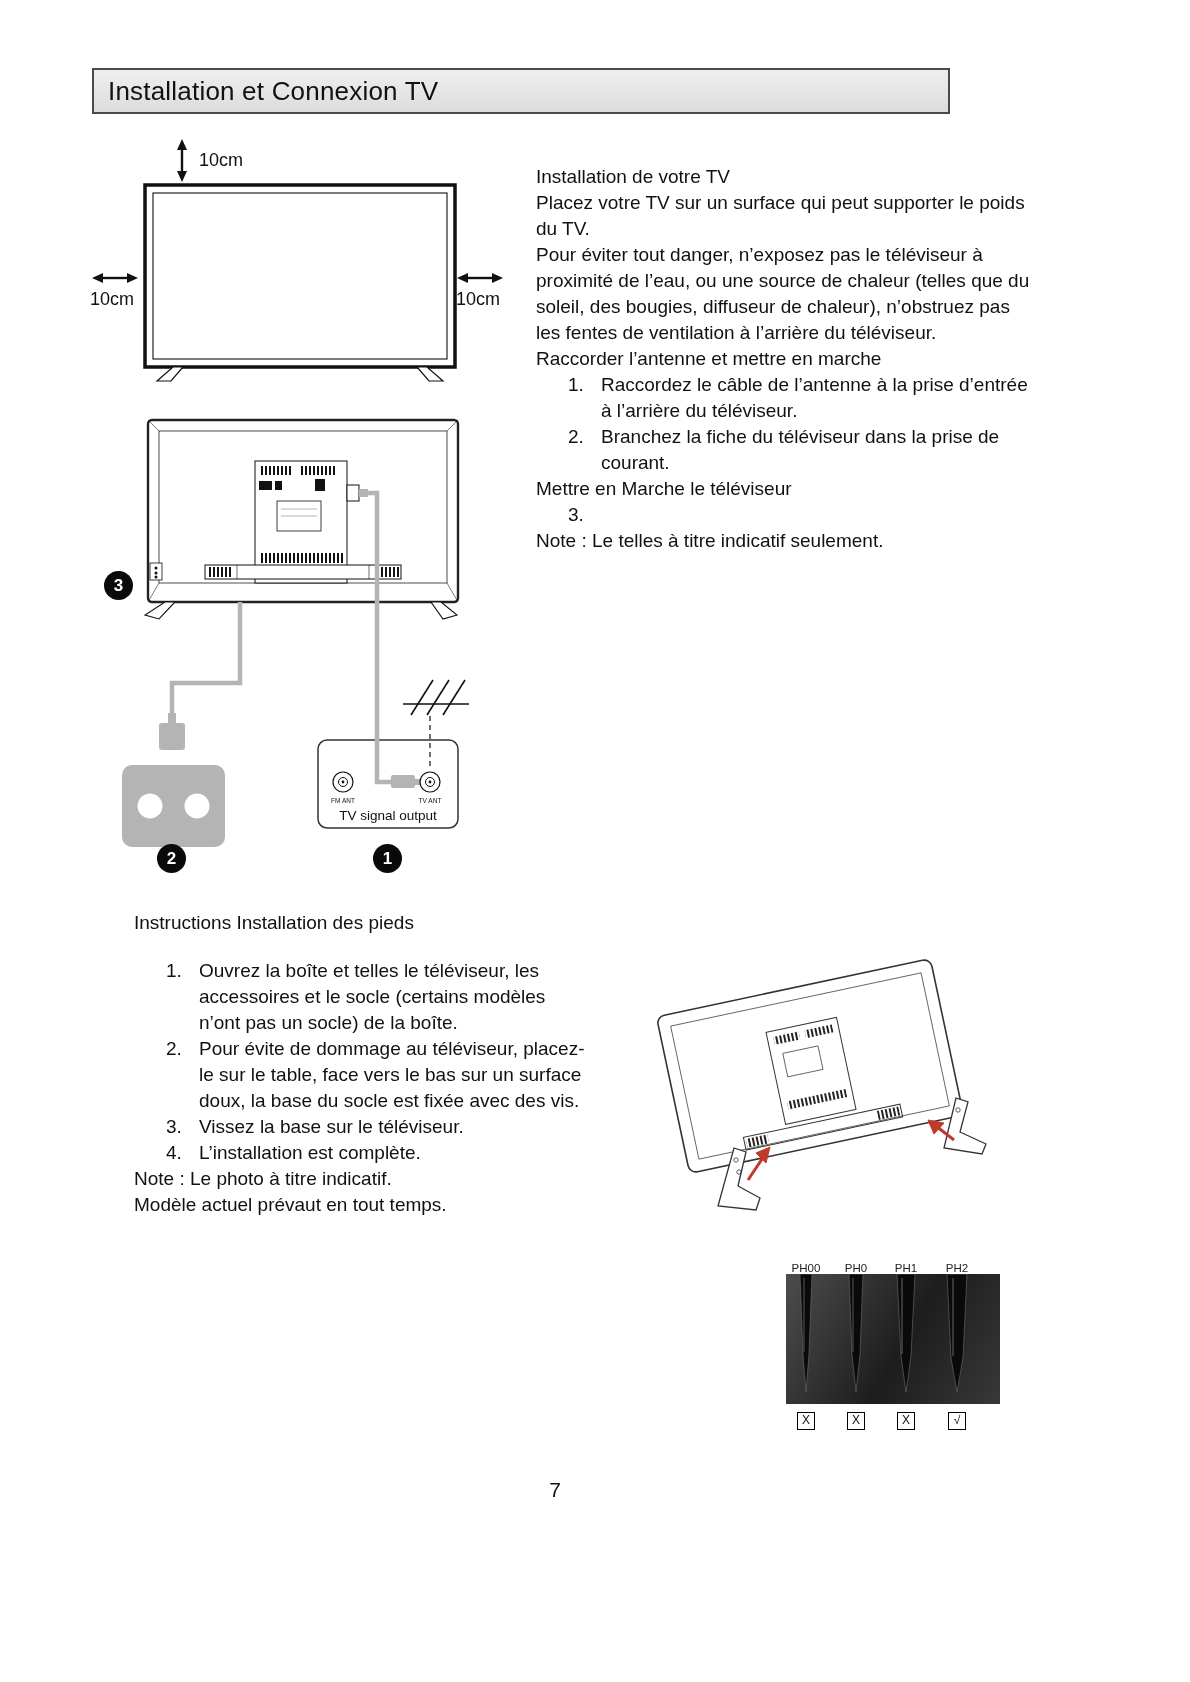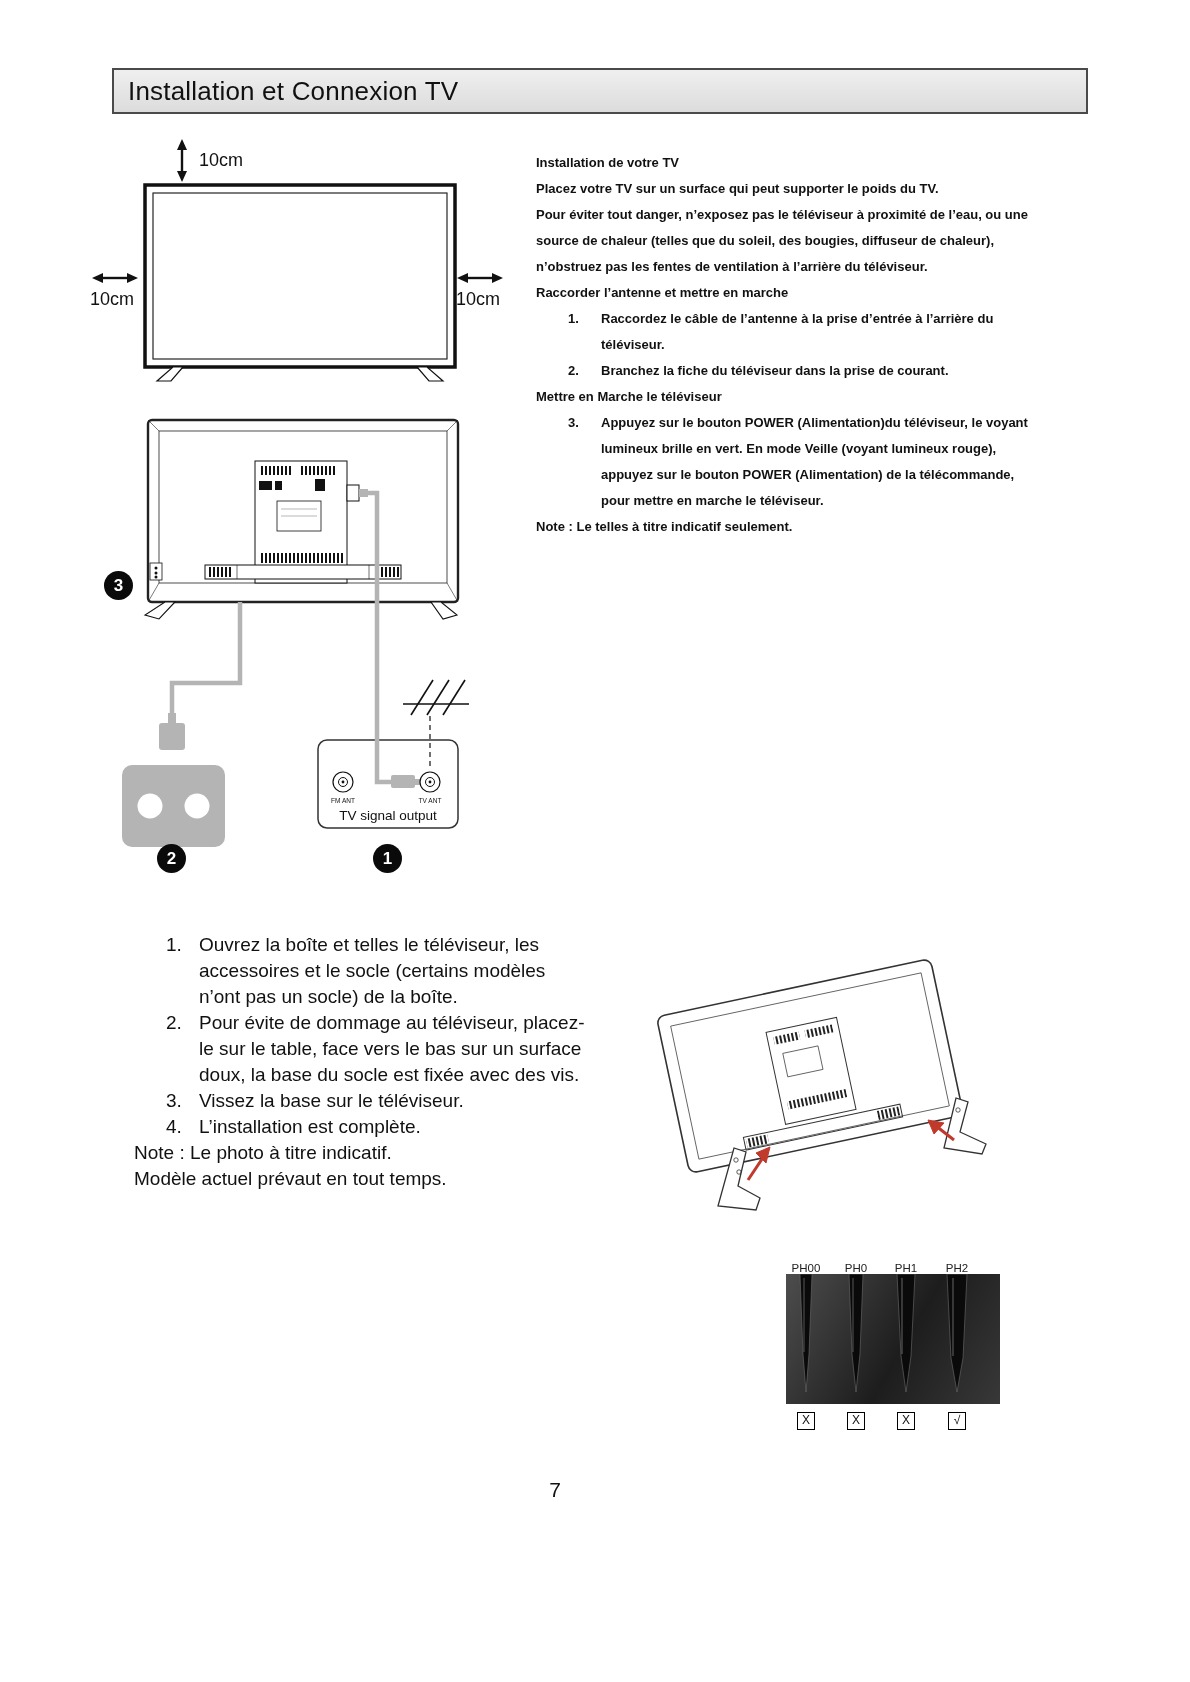--- a/index.html
+++ b/index.html
@@ -4,33 +4,33 @@
 <style>
   * { margin:0; padding:0; box-sizing:border-box; }
   html,body { background:#fff; }
   .page {
     position:relative; width:1190px; height:1682px; background:#ffffff;
     font-family:"Liberation Sans","DejaVu Sans",sans-serif; color:#111;
     overflow:hidden;
   }
   .abs { position:absolute; }
   .header-box {
-    position:absolute; left:112px; top:68px; width:976px; height:46px;
+    position:absolute; left:92px; top:68px; width:858px; height:46px;
     background:linear-gradient(#efefef,#dcdcdc);
     border:2px solid #4a4a4a;
     display:flex; align-items:center; padding-left:14px;
     font-size:26px; letter-spacing:0.2px;
   }
   svg text { font-family:"Liberation Sans","DejaVu Sans",sans-serif; fill:#111; }
   .numcircle {
     position:absolute; width:29px; height:29px; border-radius:50%;
     background:#0a0a0a; color:#fff; display:flex; align-items:center; justify-content:center;
     font-size:17px; font-weight:bold;
   }
-  .rightcol { position:absolute; left:536px; top:150px; width:500px; font-size:13px; line-height:26px;font-weight:bold; }
+  .rightcol { position:absolute; left:536px; top:164px; width:500px; font-size:19px; line-height:26px; }
   .rightcol p { margin:0; }
   .feetcol  { position:absolute; left:134px; top:910px; width:452px; font-size:19px; line-height:26px; }
   .feetcol p { margin:0; }
   .li { display:flex; }
   .li .num { flex:none; margin-left:32px; width:33px; }
   .li .txt { flex:1; }
   .gap17 { margin-top:17px; }
   .gap40 { margin-top:40px; }
   .gap22 { margin-top:22px; }
   .gap14 { margin-top:14px; }
@@ -190,27 +190,27 @@
       <span class="txt">Raccordez le câble de l’antenne à la prise d’entrée à l’arrière du téléviseur.</span>
     </div>
     <div class="li">
       <span class="num">2.</span>
       <span class="txt">Branchez la fiche du téléviseur dans la prise de courant.</span>
     </div>
 
     <p class="gap40">Mettre en Marche le téléviseur</p>
     <div class="li">
       <span class="num">3.</span>
-      <span class="txt">Appuyez sur le bouton POWER (Alimentation)du téléviseur, le voyant lumineux brille en vert. En mode Veille (voyant lumineux rouge), appuyez sur le bouton POWER (Alimentation) de la télécommande, pour mettre en marche le téléviseur.</span>
     </div>
 
     <p class="gap14">Note : Le telles à titre indicatif seulement.</p>
   </div>
 
   <div class="feetcol">
+    <p>Instructions Installation des pieds</p>
     <div class="gap22">
       <div class="li">
         <span class="num">1.</span>
         <span class="txt">Ouvrez la boîte et telles le téléviseur, les accessoires et le socle (certains modèles n’ont pas un socle) de la boîte.</span>
       </div>
       <div class="li">
         <span class="num">2.</span>
         <span class="txt">Pour évite de dommage au téléviseur, placez-le sur le table, face vers le bas sur un surface doux, la base du socle est fixée avec des vis.</span>
       </div>
       <div class="li">

